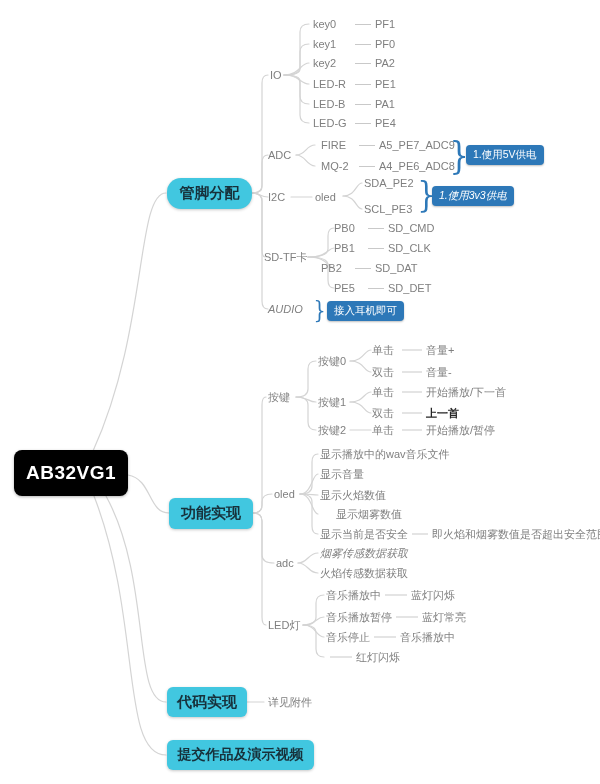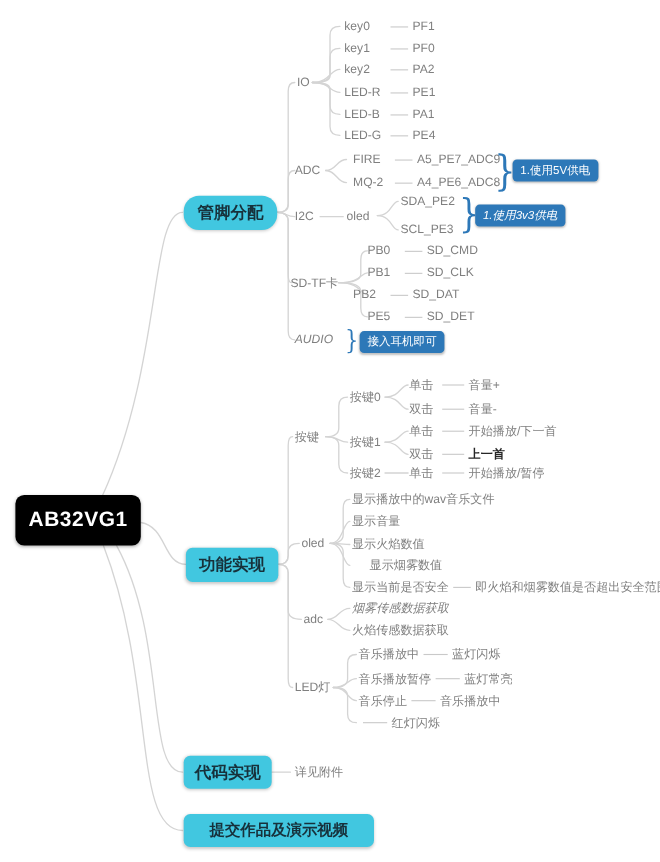--- a/index.html
+++ b/index.html
@@ -109,21 +109,21 @@
 
     <path d="M 247 702 L 264 702"></path>
   </g>
 </svg>
 
 <div class="rootnode">AB32VG1</div>
 
 <div class="topic" style="left:167px;top:178px;width:85px;height:31px;border-radius:14px;">管脚分配</div>
 <div class="topic" style="left:169px;top:498px;width:84px;height:31px;">功能实现</div>
 <div class="topic" style="left:167px;top:687px;width:80px;height:30px;">代码实现</div>
-<div class="topic" style="left:167px;top:740px;width:173px;height:30px;font-size:14px;">提交作品及演示视频</div>
+<div class="topic" style="left:167px;top:740px;width:147px;height:30px;font-size:14px;">提交作品及演示视频</div>
 
 <div class="lbl" style="left:270px;top:75px;">IO</div>
 <div class="lbl" style="left:268px;top:155px;">ADC</div>
 <div class="lbl" style="left:268px;top:197px;">I2C</div>
 <div class="lbl" style="left:264px;top:257px;">SD-TF卡</div>
 <div class="lbl" style="left:268px;top:309px;font-style:italic;">AUDIO</div>
 
 <div class="row" style="left:313px;top:24px;">
     <span class="k w38">key0</span>
     <span class="ln"></span>

